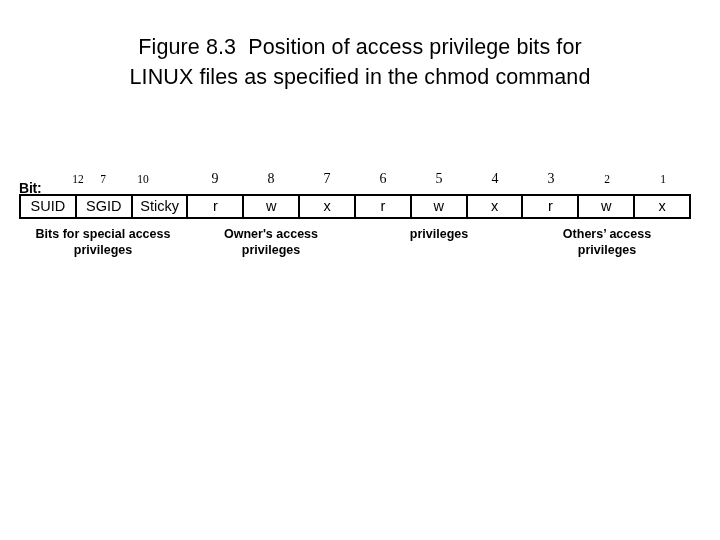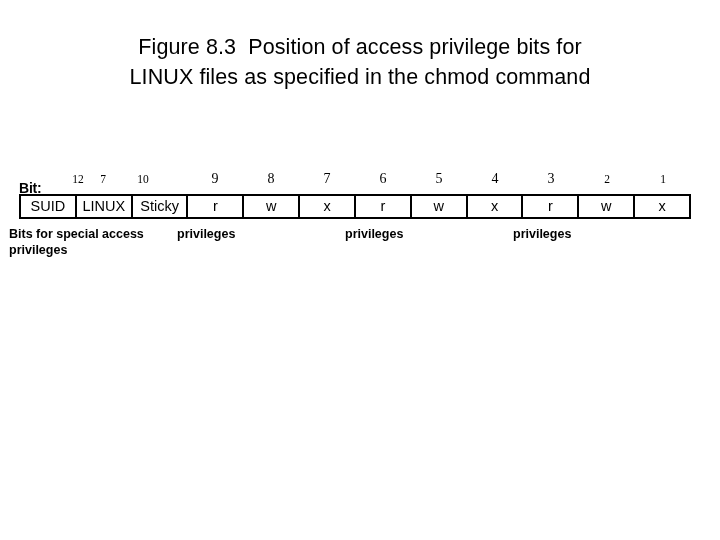--- a/index.html
+++ b/index.html
@@ -93,20 +93,21 @@
 
   
   #group-captions {
     position: relative;
     margin-top: 7px;
     height: 40px;
   }
   .group-caption {
     position: absolute;
     top: 0;
+    text-align: center;
     font-size: 12.5px;
     font-weight: bold;
     line-height: 16px;
     color: #000000;
   }
   .group-caption .caption-line {
     display: block;
     white-space: pre;
   }
 </style>
@@ -131,42 +132,44 @@
       <span class="bit-number" style="left: 336px; width: 56px; font-size: 14px; top: 3.08px;">6</span>
       <span class="bit-number" style="left: 392px; width: 56px; font-size: 14px; top: 3.08px;">5</span>
       <span class="bit-number" style="left: 448px; width: 56px; font-size: 14px; top: 3.08px;">4</span>
       <span class="bit-number" style="left: 504px; width: 56px; font-size: 14px; top: 3.08px;">3</span>
       <span class="bit-number" style="left: 560px; width: 56px; font-size: 11.5px; top: 5.03px;">2</span>
       <span class="bit-number" style="left: 616px; width: 56px; font-size: 11.5px; top: 5.03px;">1</span>
     </div>
 
   <div id="bits-row">
       <div class="bit-cell special">SUID</div>
-      <div class="bit-cell special">LINUX</div>
+      <div class="bit-cell special">SGID</div>
       <div class="bit-cell special">Sticky</div>
       <div class="bit-cell">r</div>
       <div class="bit-cell">w</div>
       <div class="bit-cell">x</div>
       <div class="bit-cell">r</div>
       <div class="bit-cell">w</div>
       <div class="bit-cell">x</div>
       <div class="bit-cell">r</div>
       <div class="bit-cell">w</div>
       <div class="bit-cell">x</div>
     </div>
 
   <div id="group-captions">
       <div class="group-caption" style="left: -10px; width: 188px;">
         <span class="caption-line">Bits for special access</span>
         <span class="caption-line">privileges</span>
       </div>
       <div class="group-caption" style="left: 158px; width: 188px;">
+        <span class="caption-line">Owner's access</span>
         <span class="caption-line">privileges</span>
       </div>
       <div class="group-caption" style="left: 326px; width: 188px;">
         <span class="caption-line">privileges</span>
       </div>
       <div class="group-caption" style="left: 494px; width: 188px;">
+        <span class="caption-line">Others’ access</span>
         <span class="caption-line">privileges</span>
       </div>
     </div>
 
 </div>
 
 </body></html>

